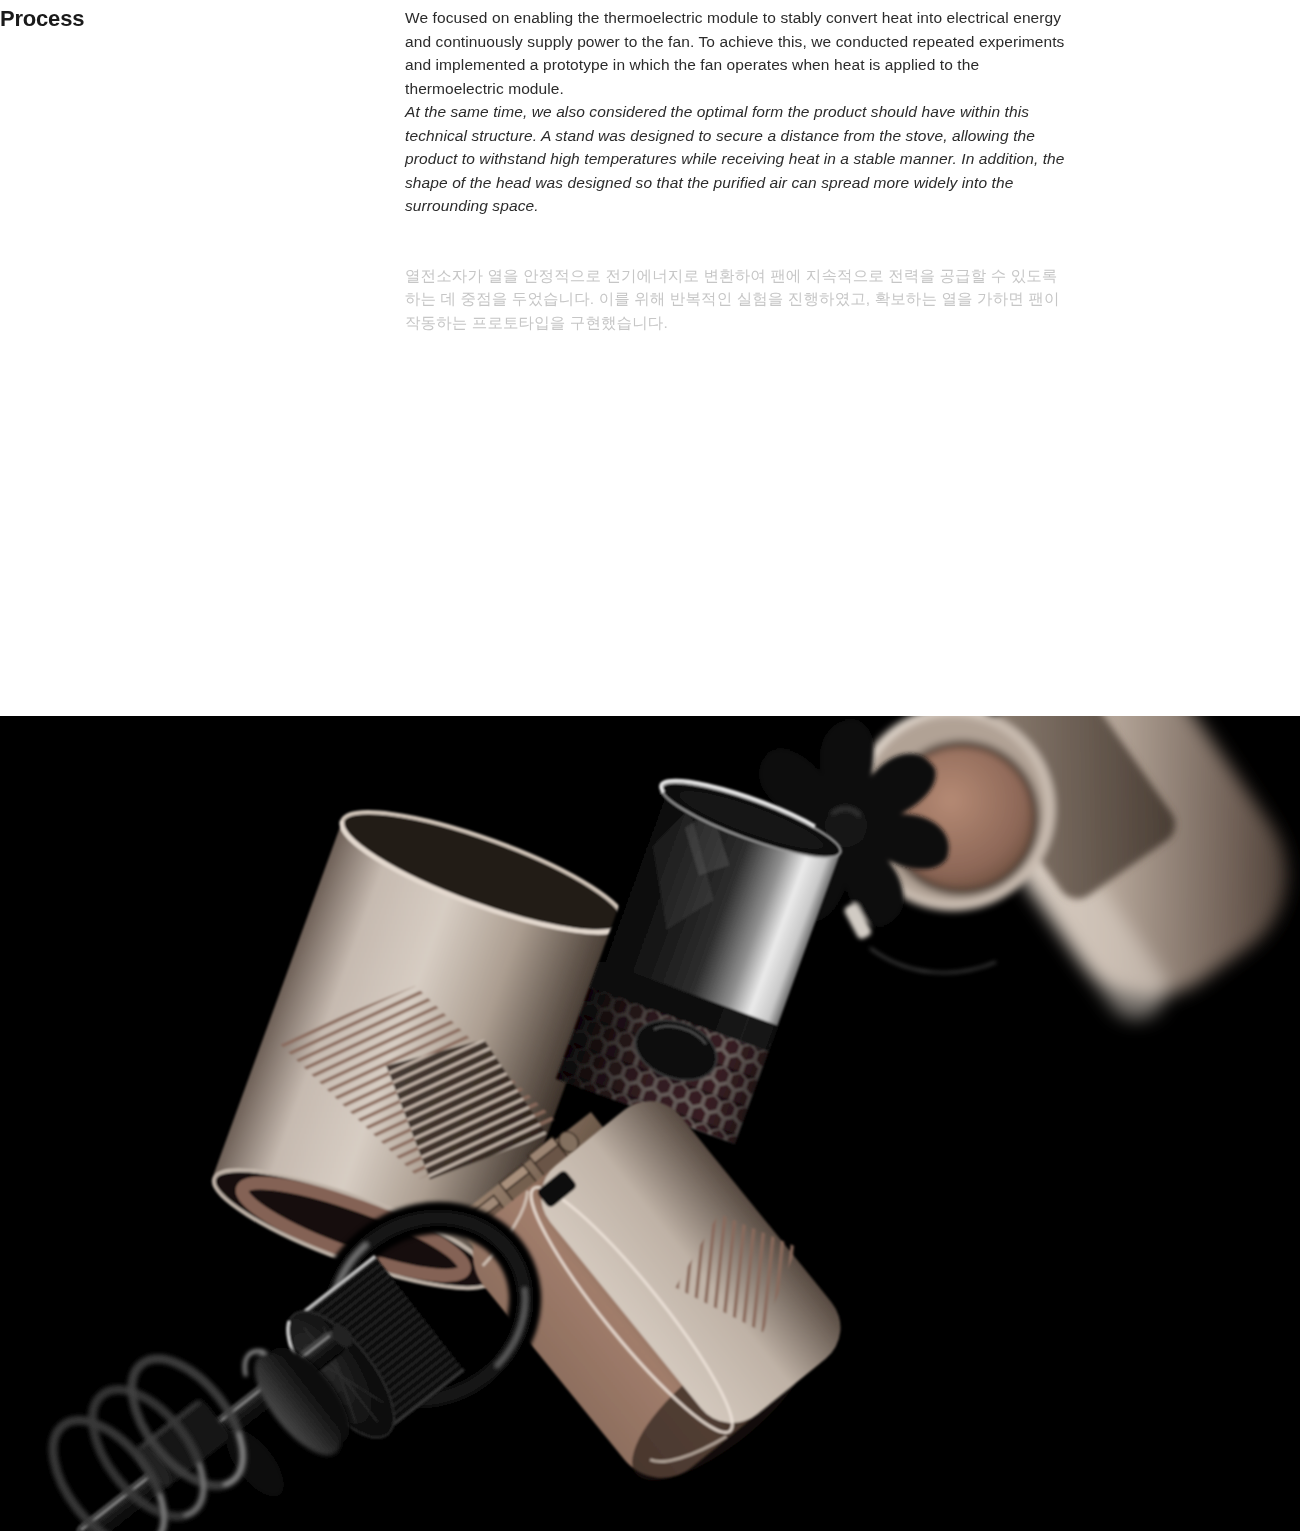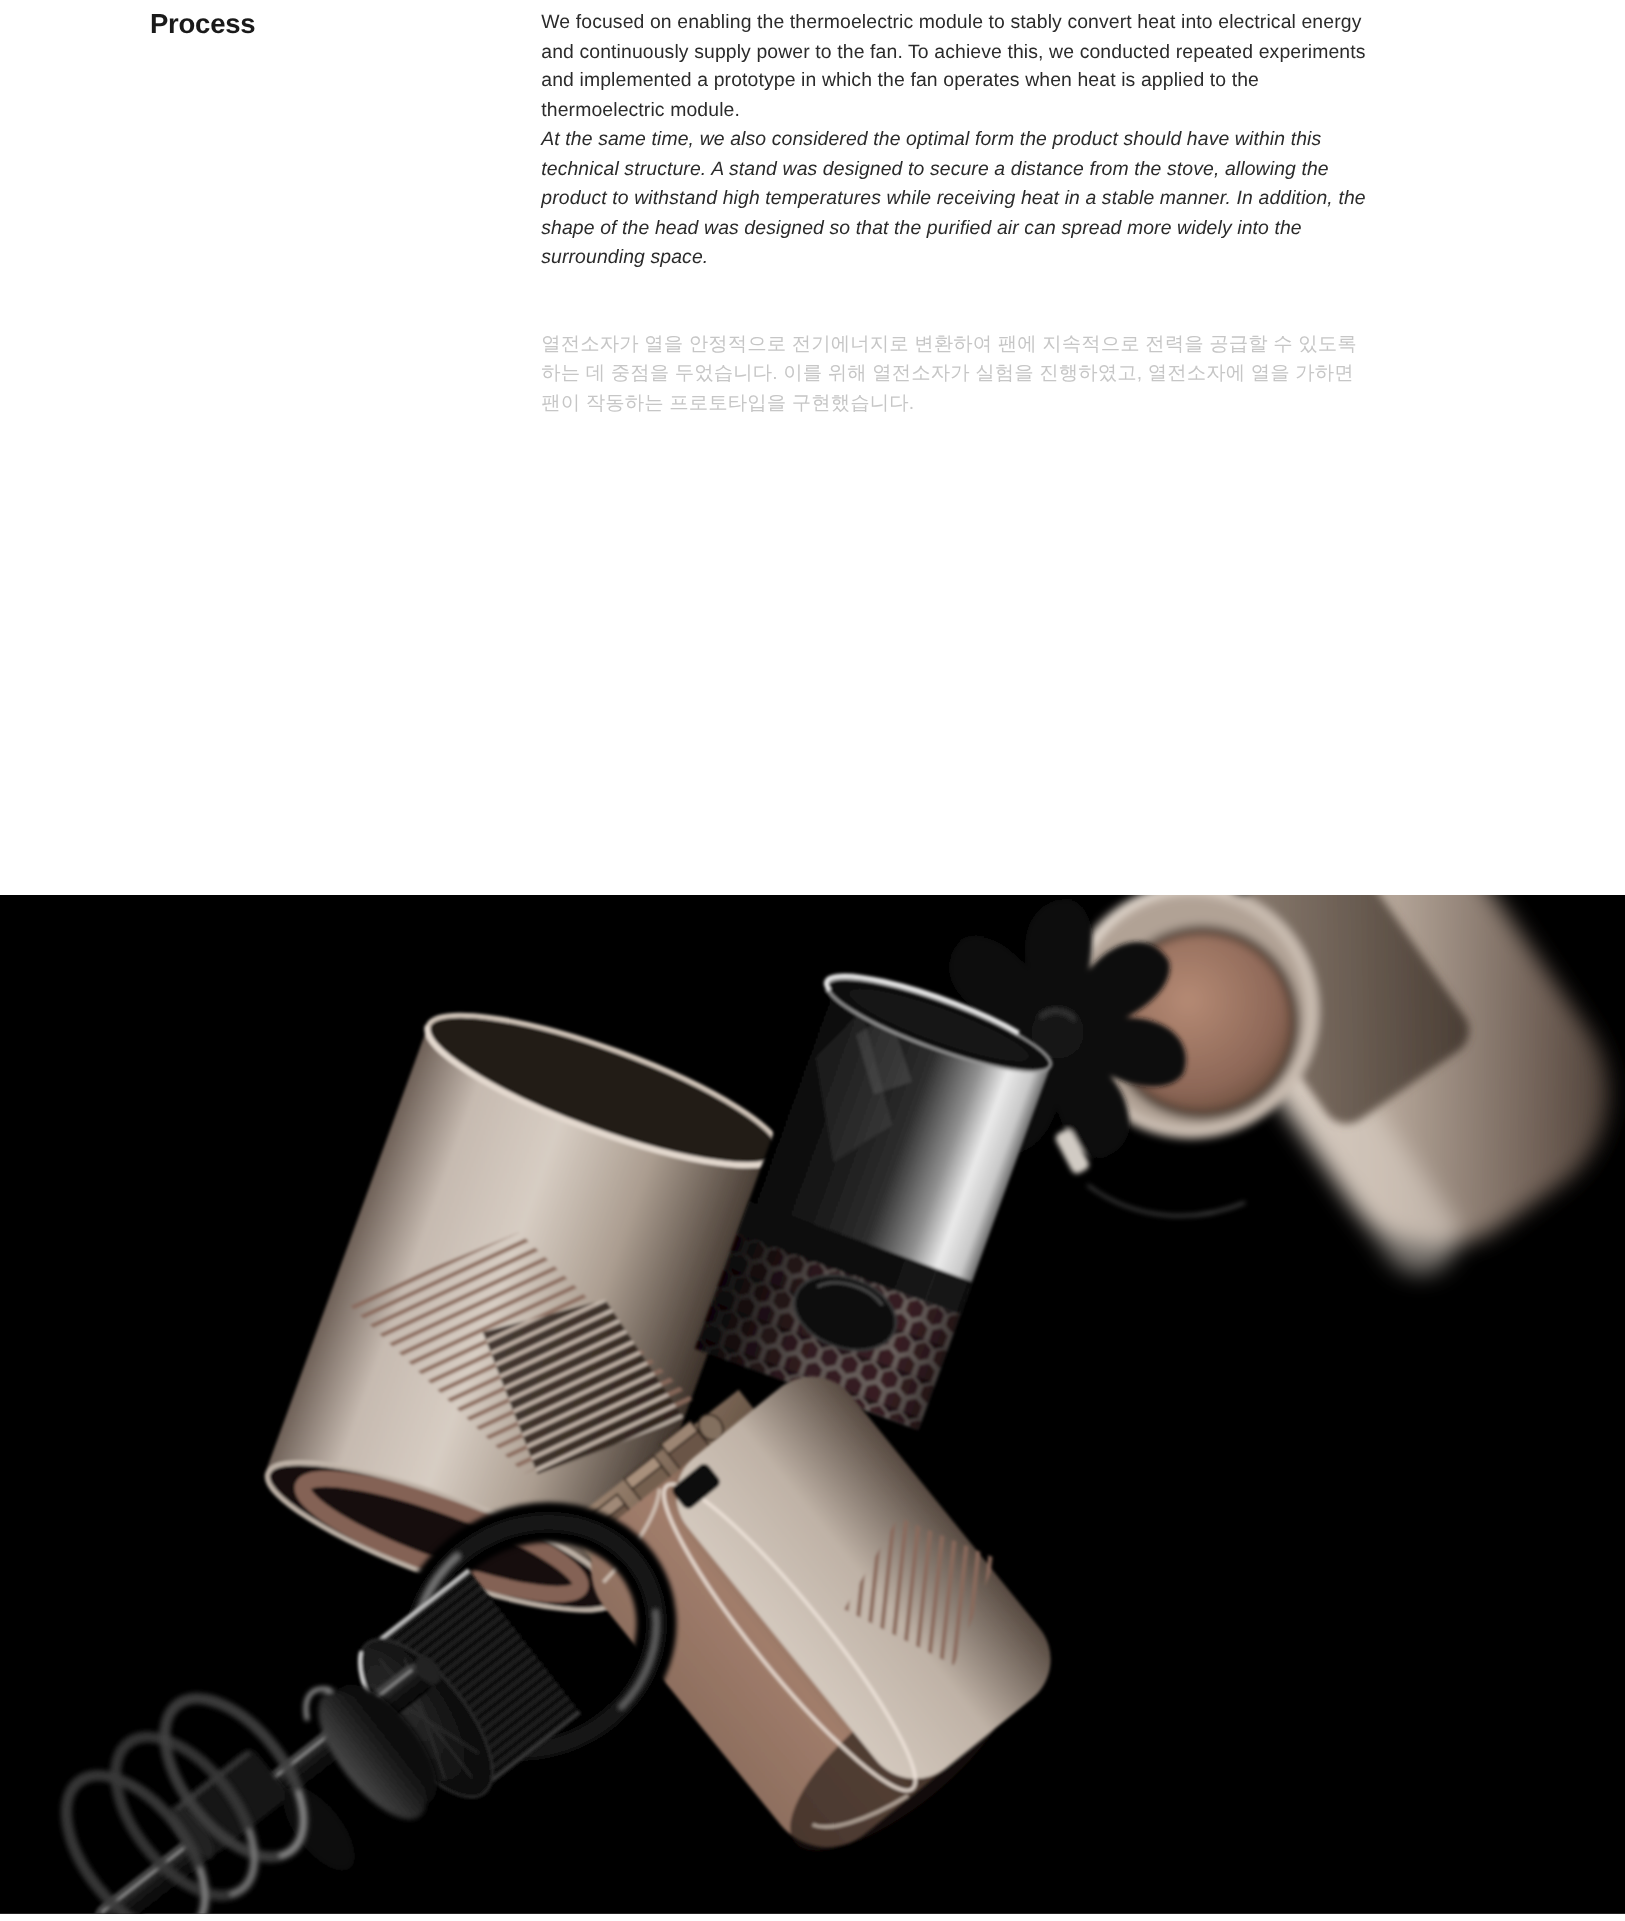--- a/index.html
+++ b/index.html
@@ -1,19 +1,19 @@
 <!DOCTYPE html>
 <html><head>
 <meta charset="utf-8">
 <style>
   html,body{margin:0;padding:0;background:#fff;}
   .page{width:1300px;height:1537px;margin:0 auto;background:#fff;overflow:hidden;
         font-family:"Liberation Sans","DejaVu Sans",sans-serif;}
   .process{display:flex;padding-top:6px;height:716px;box-sizing:border-box;}
-  .label-col{width:405px;box-sizing:border-box;padding-left:92px;flex:none;margin-left:28px;}
+  .label-col{width:405px;box-sizing:border-box;flex:none;}
   .label-col h2{margin:0;font-size:22px;line-height:26px;font-weight:700;color:#1a1a1a;letter-spacing:-0.2px;}
   .text-col{width:666px;flex:none;}
   .text-col p{margin:0;font-size:15.5px;line-height:23.5px;letter-spacing:0.1px;}
   p.en{color:#2b2b2b;}
   p.en:last-of-type{margin-bottom:0;font-style:italic;}
   .ko-block{margin-top:46px;}
   p.ko{color:#c6c6c6;margin-bottom:28px;}
   .hero{width:1300px;height:815px;background:#000;overflow:hidden;position:relative;}
   .hero svg{display:block;}
 </style>
@@ -23,21 +23,21 @@
 <div class="page">
 
   <section class="process">
     <div class="label-col">
       <h2>Process</h2>
     </div>
     <div class="text-col">
       <p class="en">We focused on enabling the thermoelectric module to stably convert heat into electrical energy and continuously supply power to the fan. To achieve this, we conducted repeated experiments and implemented a prototype in which the fan operates when heat is applied to the thermoelectric module.</p>
       <p class="en">At the same time, we also considered the optimal form the product should have within this technical structure. A stand was designed to secure a distance from the stove, allowing the product to withstand high temperatures while receiving heat in a stable manner. In addition, the shape of the head was designed so that the purified air can spread more widely into the surrounding space.</p>
       <div class="ko-block">
-        <p class="ko">열전소자가 열을 안정적으로 전기에너지로 변환하여 팬에 지속적으로 전력을 공급할 수 있도록 하는 데 중점을 두었습니다. 이를 위해 열전소자가 실험을 진행하였고, 열전소자에 열을 가하면 팬이 작동하는 프로토타입을 구현했습니다.</p>
+        <p class="ko">열전소자가 열을 안정적으로 전기에너지로 변환하여 팬에 지속적으로 전력을 공급할 수 있도록 하는 데 중점을 두었습니다. 이를 위해 반복적인 실험을 진행하였고, 확보하는 열을 가하면 팬이 작동하는 프로토타입을 구현했습니다.</p>
       </div>
     </div>
   </section>
 
   <section class="hero">
     <svg width="1300" height="815" viewBox="0 0 1300 815" aria-hidden="true">
       <defs>
         <linearGradient id="gCap" x1="0" y1="0" x2="1" y2="1">
           <stop offset="0" stop-color="#ddd2c8"></stop>
             <stop offset="0.45" stop-color="#b4a598"></stop>

